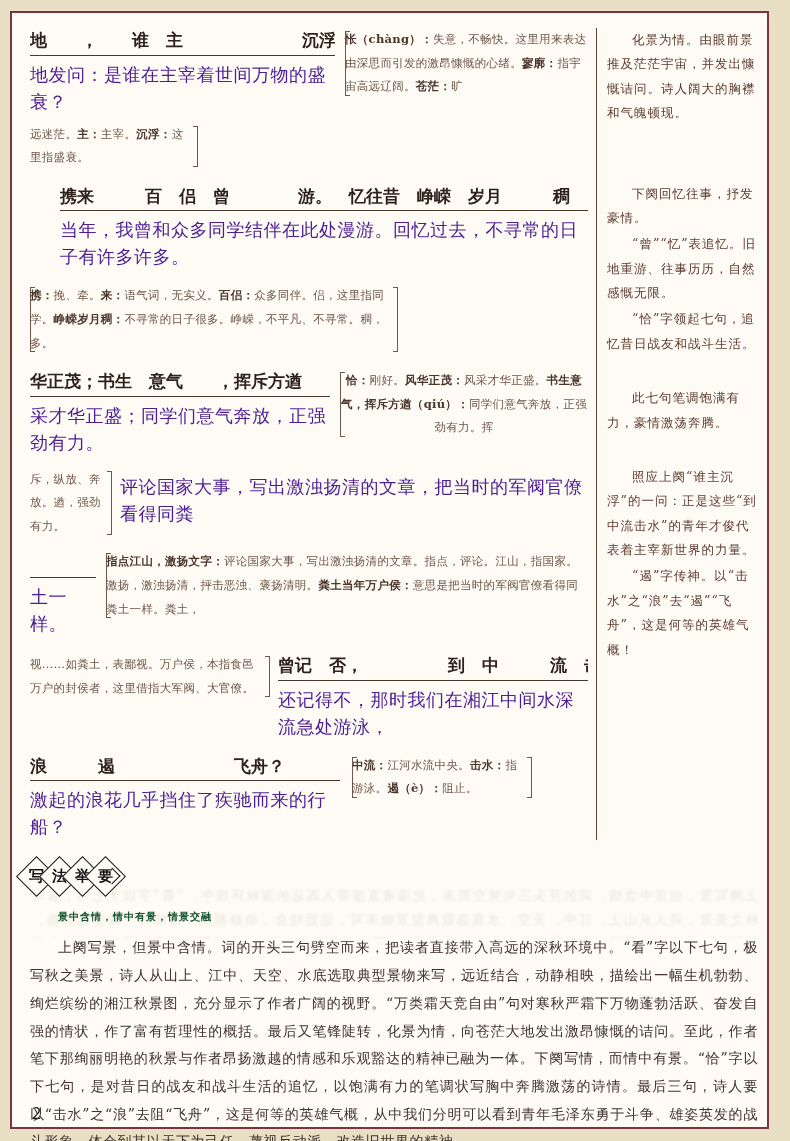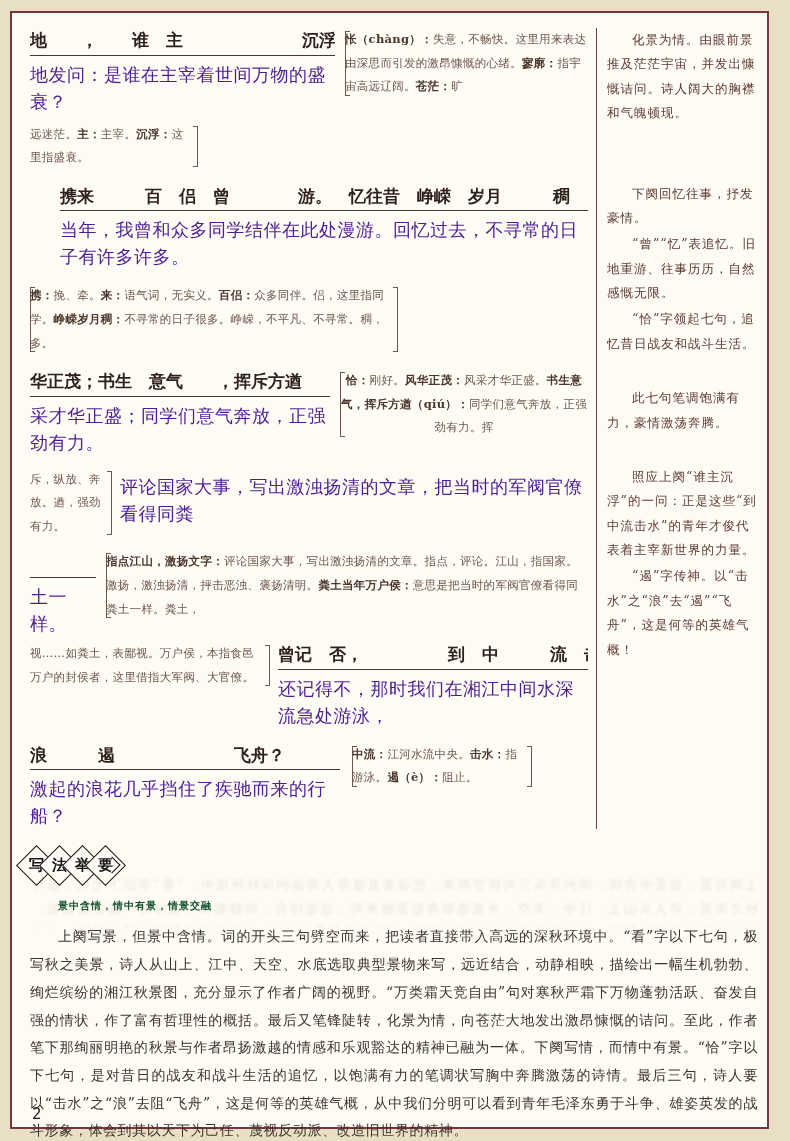--- a/index.html
+++ b/index.html
@@ -158,21 +158,21 @@
         </div>
 
         <div class="row" style="margin-top:12px;">
           <div class="vblock" style="width:66px;flex:none;">
             <span class="verse">　　　　。</span>
             <span class="gloss">土一样。</span>
           </div>
           <div class="note brk-l" style="flex:1;margin-left:10px;"><span class="bd">指点江山，激扬文字：</span><span>评论国家大事，写出激浊扬清的文章。指点，评论。江山，指国家。激扬，激浊扬清，抨击恶浊、褒扬清明。</span><span class="bd">粪土当年万户侯：</span><span>意思是把当时的军阀官僚看得同粪土一样。粪土，</span></div>
         </div>
 
-        <div class="row" style="margin-top:5px;">
+        <div class="row" style="margin-top:16px;">
           <div class="note brk-r" style="width:232px;flex:none;"><span>视……如粪土，表鄙视。万户侯，本指食邑万户的封侯者，这里借指大军阀、大官僚。</span></div>
           <div class="vblock" style="flex:1;margin-left:8px;">
             <span class="verse">曾记　否，　　　　　到　中　　　流　击水，</span>
             <span class="gloss">还记得不，那时我们在湘江中间水深流急处游泳，</span>
           </div>
         </div>
 
         <div class="row" style="margin-top:14px;">
           <div class="vblock" style="width:310px;flex:none;">
             <span class="verse">浪　　　遏　　　　　　　飞舟？</span>

